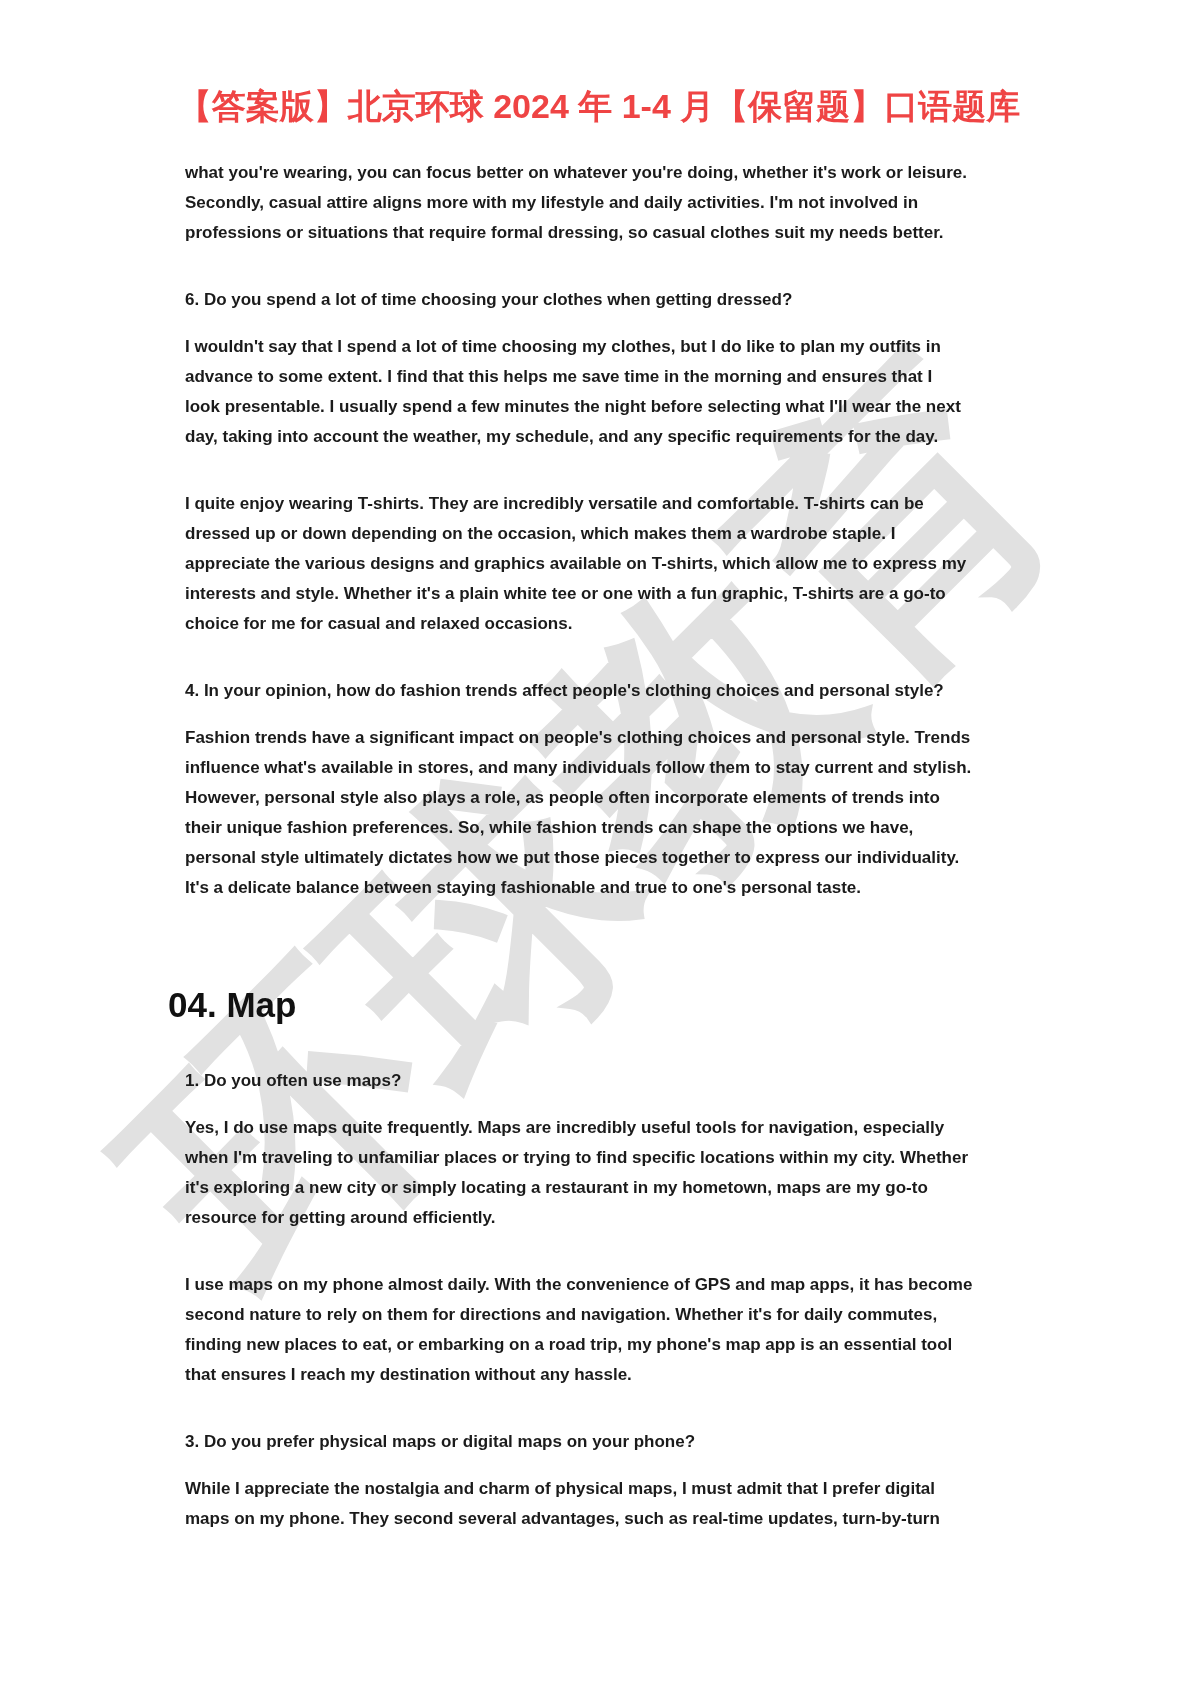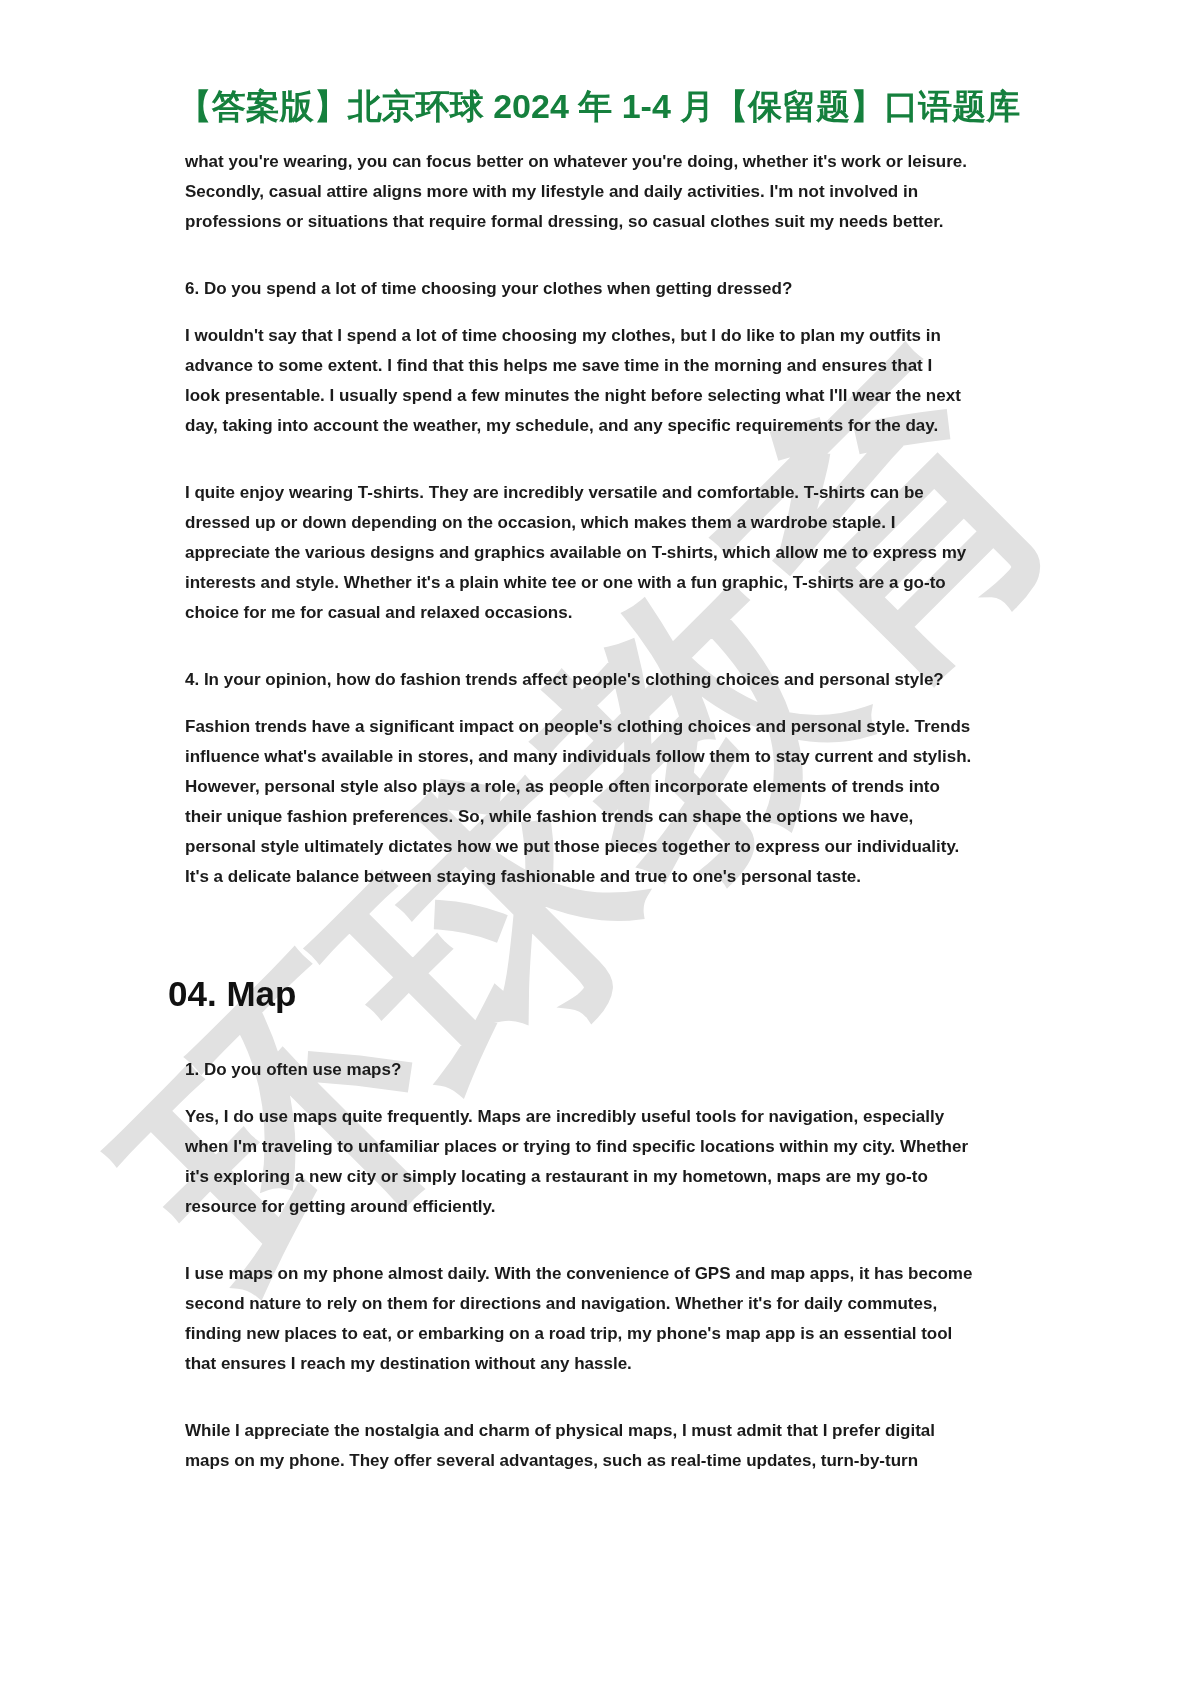--- a/index.html
+++ b/index.html
@@ -33,22 +33,22 @@
   .content {
     position: relative;
     z-index: 1;
     padding: 84px 160px 0 168px;
   }
   .title {
     font-size: 34px;
     font-weight: bold;
     line-height: 44px;
     text-align: center;
-    margin: 0 0 19px 0;
-    color: #15803d;
+    margin: 0 0 30px 0;
+    color: #ef4444;
     white-space: nowrap;
   }
   .para, .question, .answer {
     font-size: 17px;
     line-height: 30px;
     margin: 17px;
     white-space: pre-line;
     width: 1000px;
     font-weight: bold;
   }
@@ -115,18 +115,19 @@
     </div>
 
     <div class="qa-block">
       <p class="answer">I use maps on my phone almost daily. With the convenience of GPS and map apps, it has become
 second nature to rely on them for directions and navigation. Whether it's for daily commutes,
 finding new places to eat, or embarking on a road trip, my phone's map app is an essential tool
 that ensures I reach my destination without any hassle.</p>
     </div>
 
     <div class="qa-block">
+      <p class="question">3. Do you prefer physical maps or digital maps on your phone?</p>
       <p class="answer">While I appreciate the nostalgia and charm of physical maps, I must admit that I prefer digital
-maps on my phone. They offer several advantages, such as real-time updates, turn-by-turn</p>
+maps on my phone. They second several advantages, such as real-time updates, turn-by-turn</p>
     </div>
 
   </div>
 </div>
 
 </body></html>

